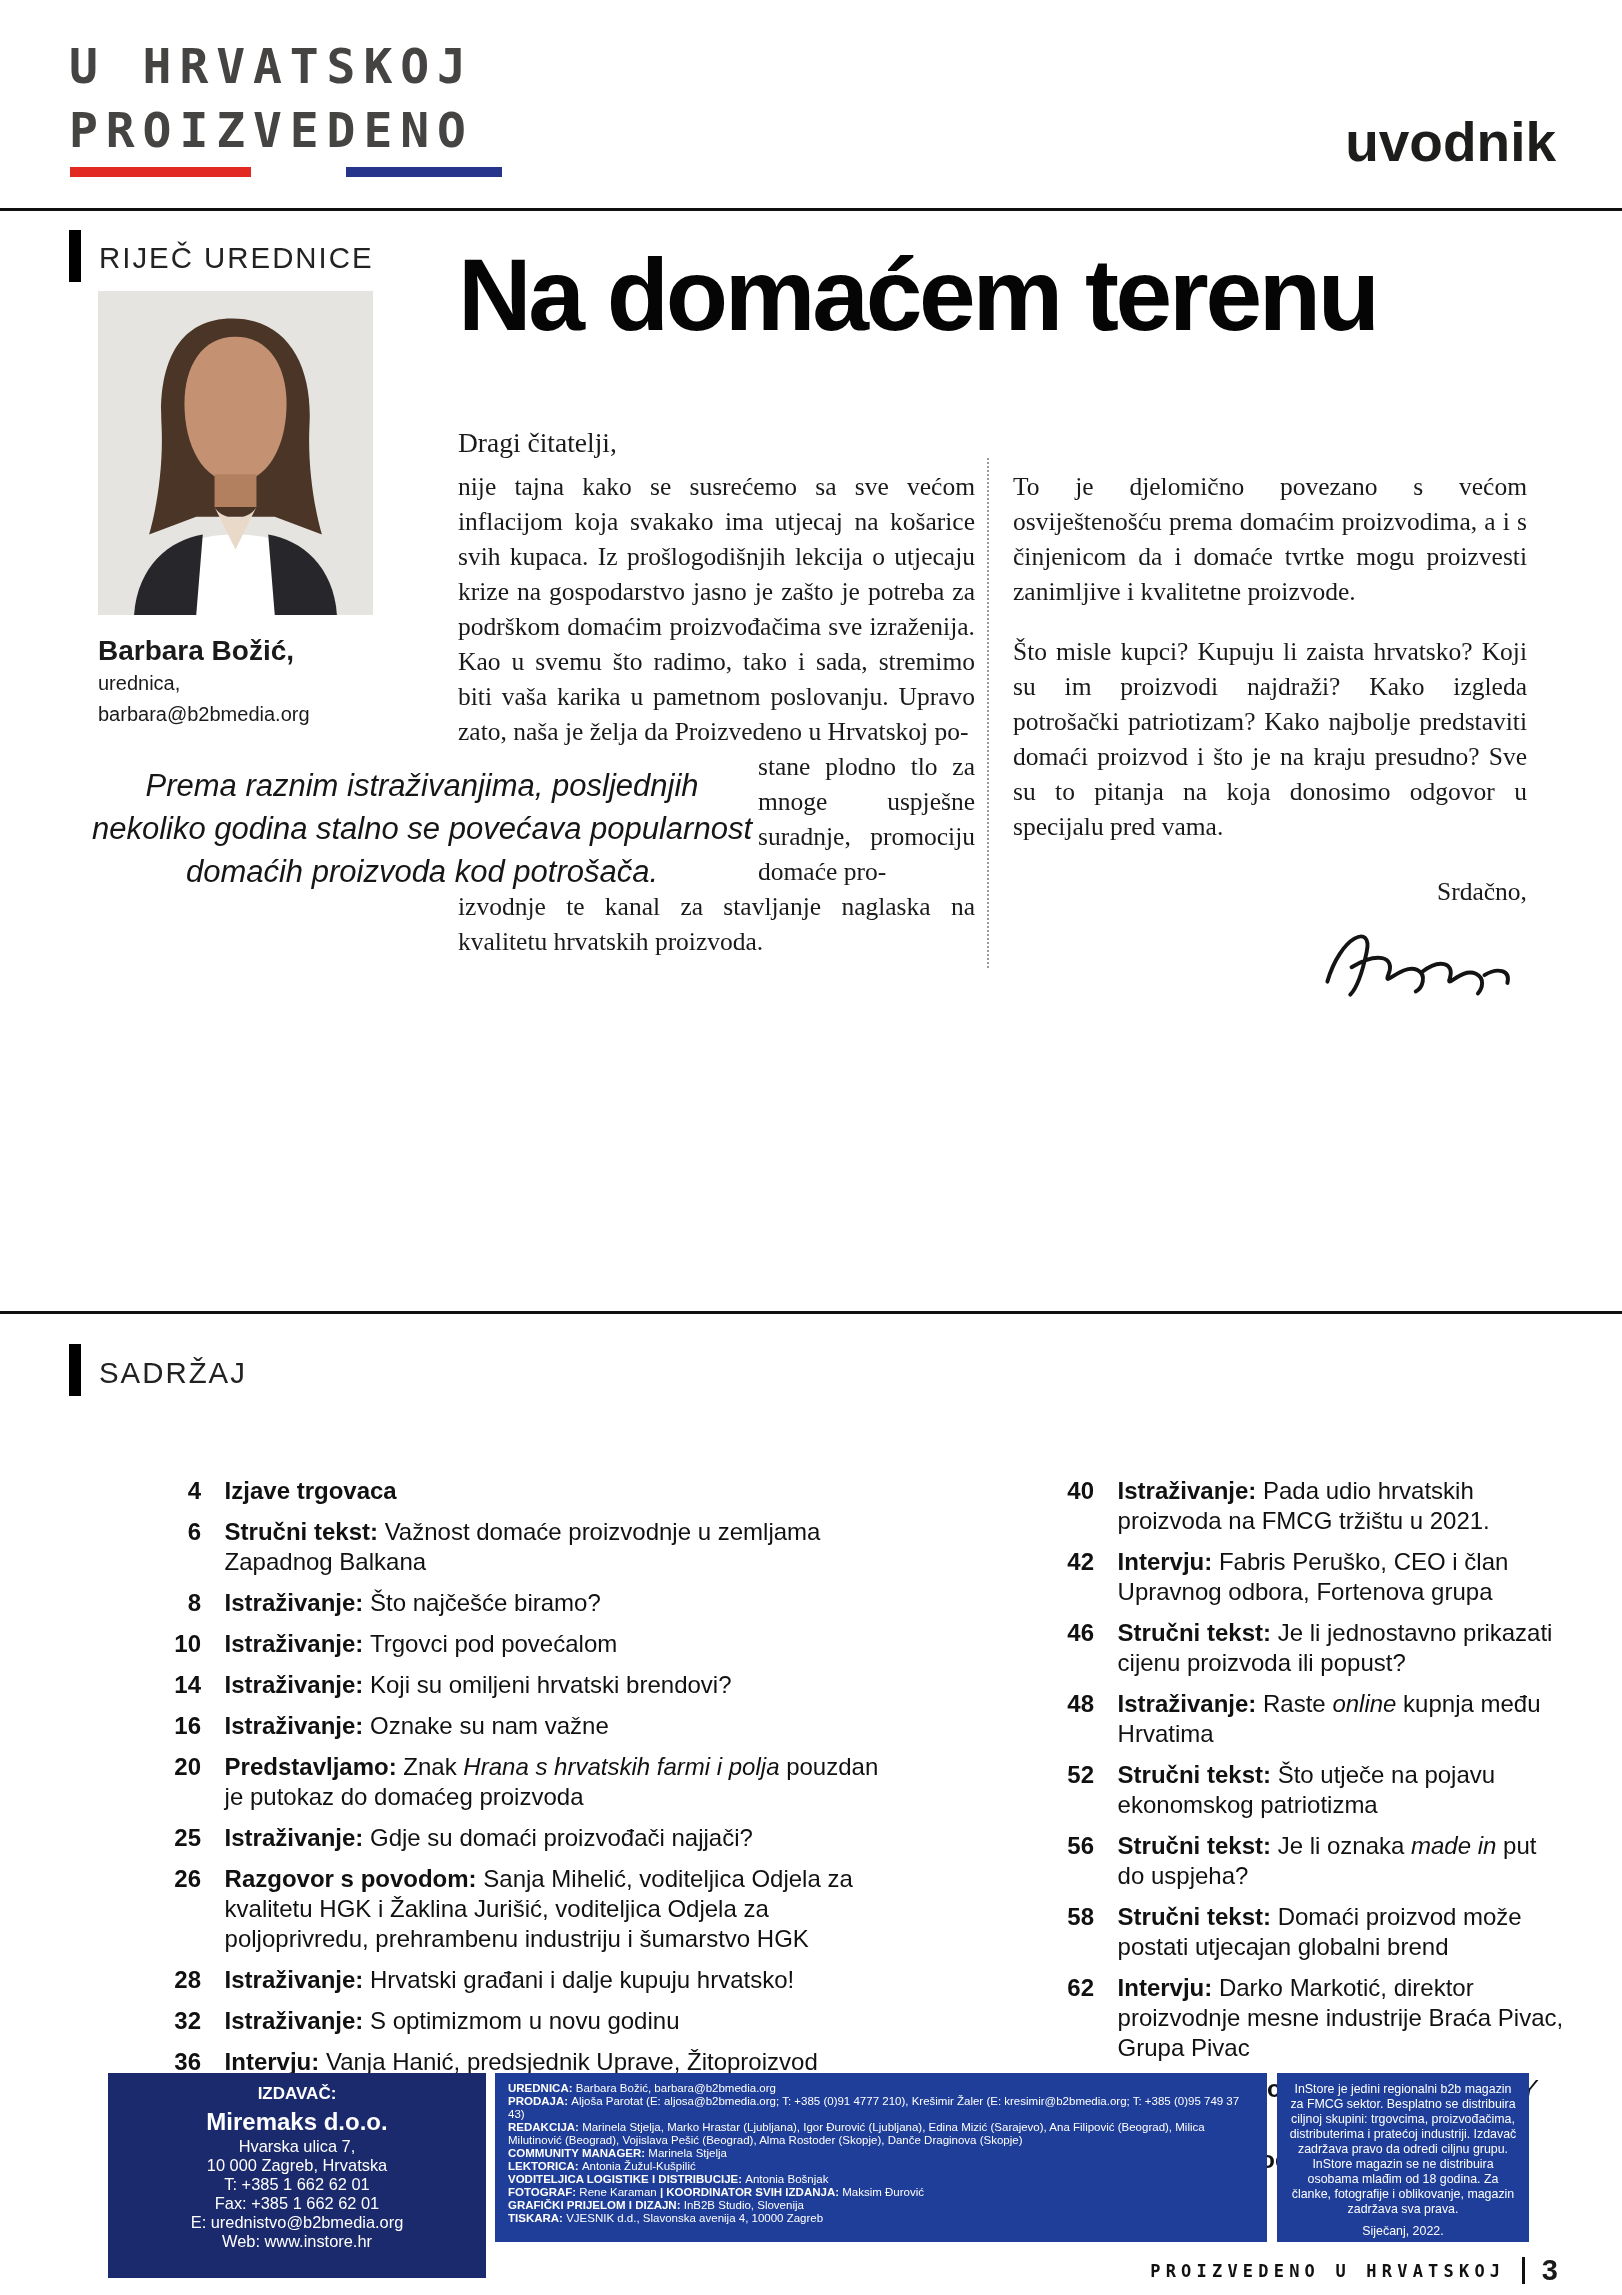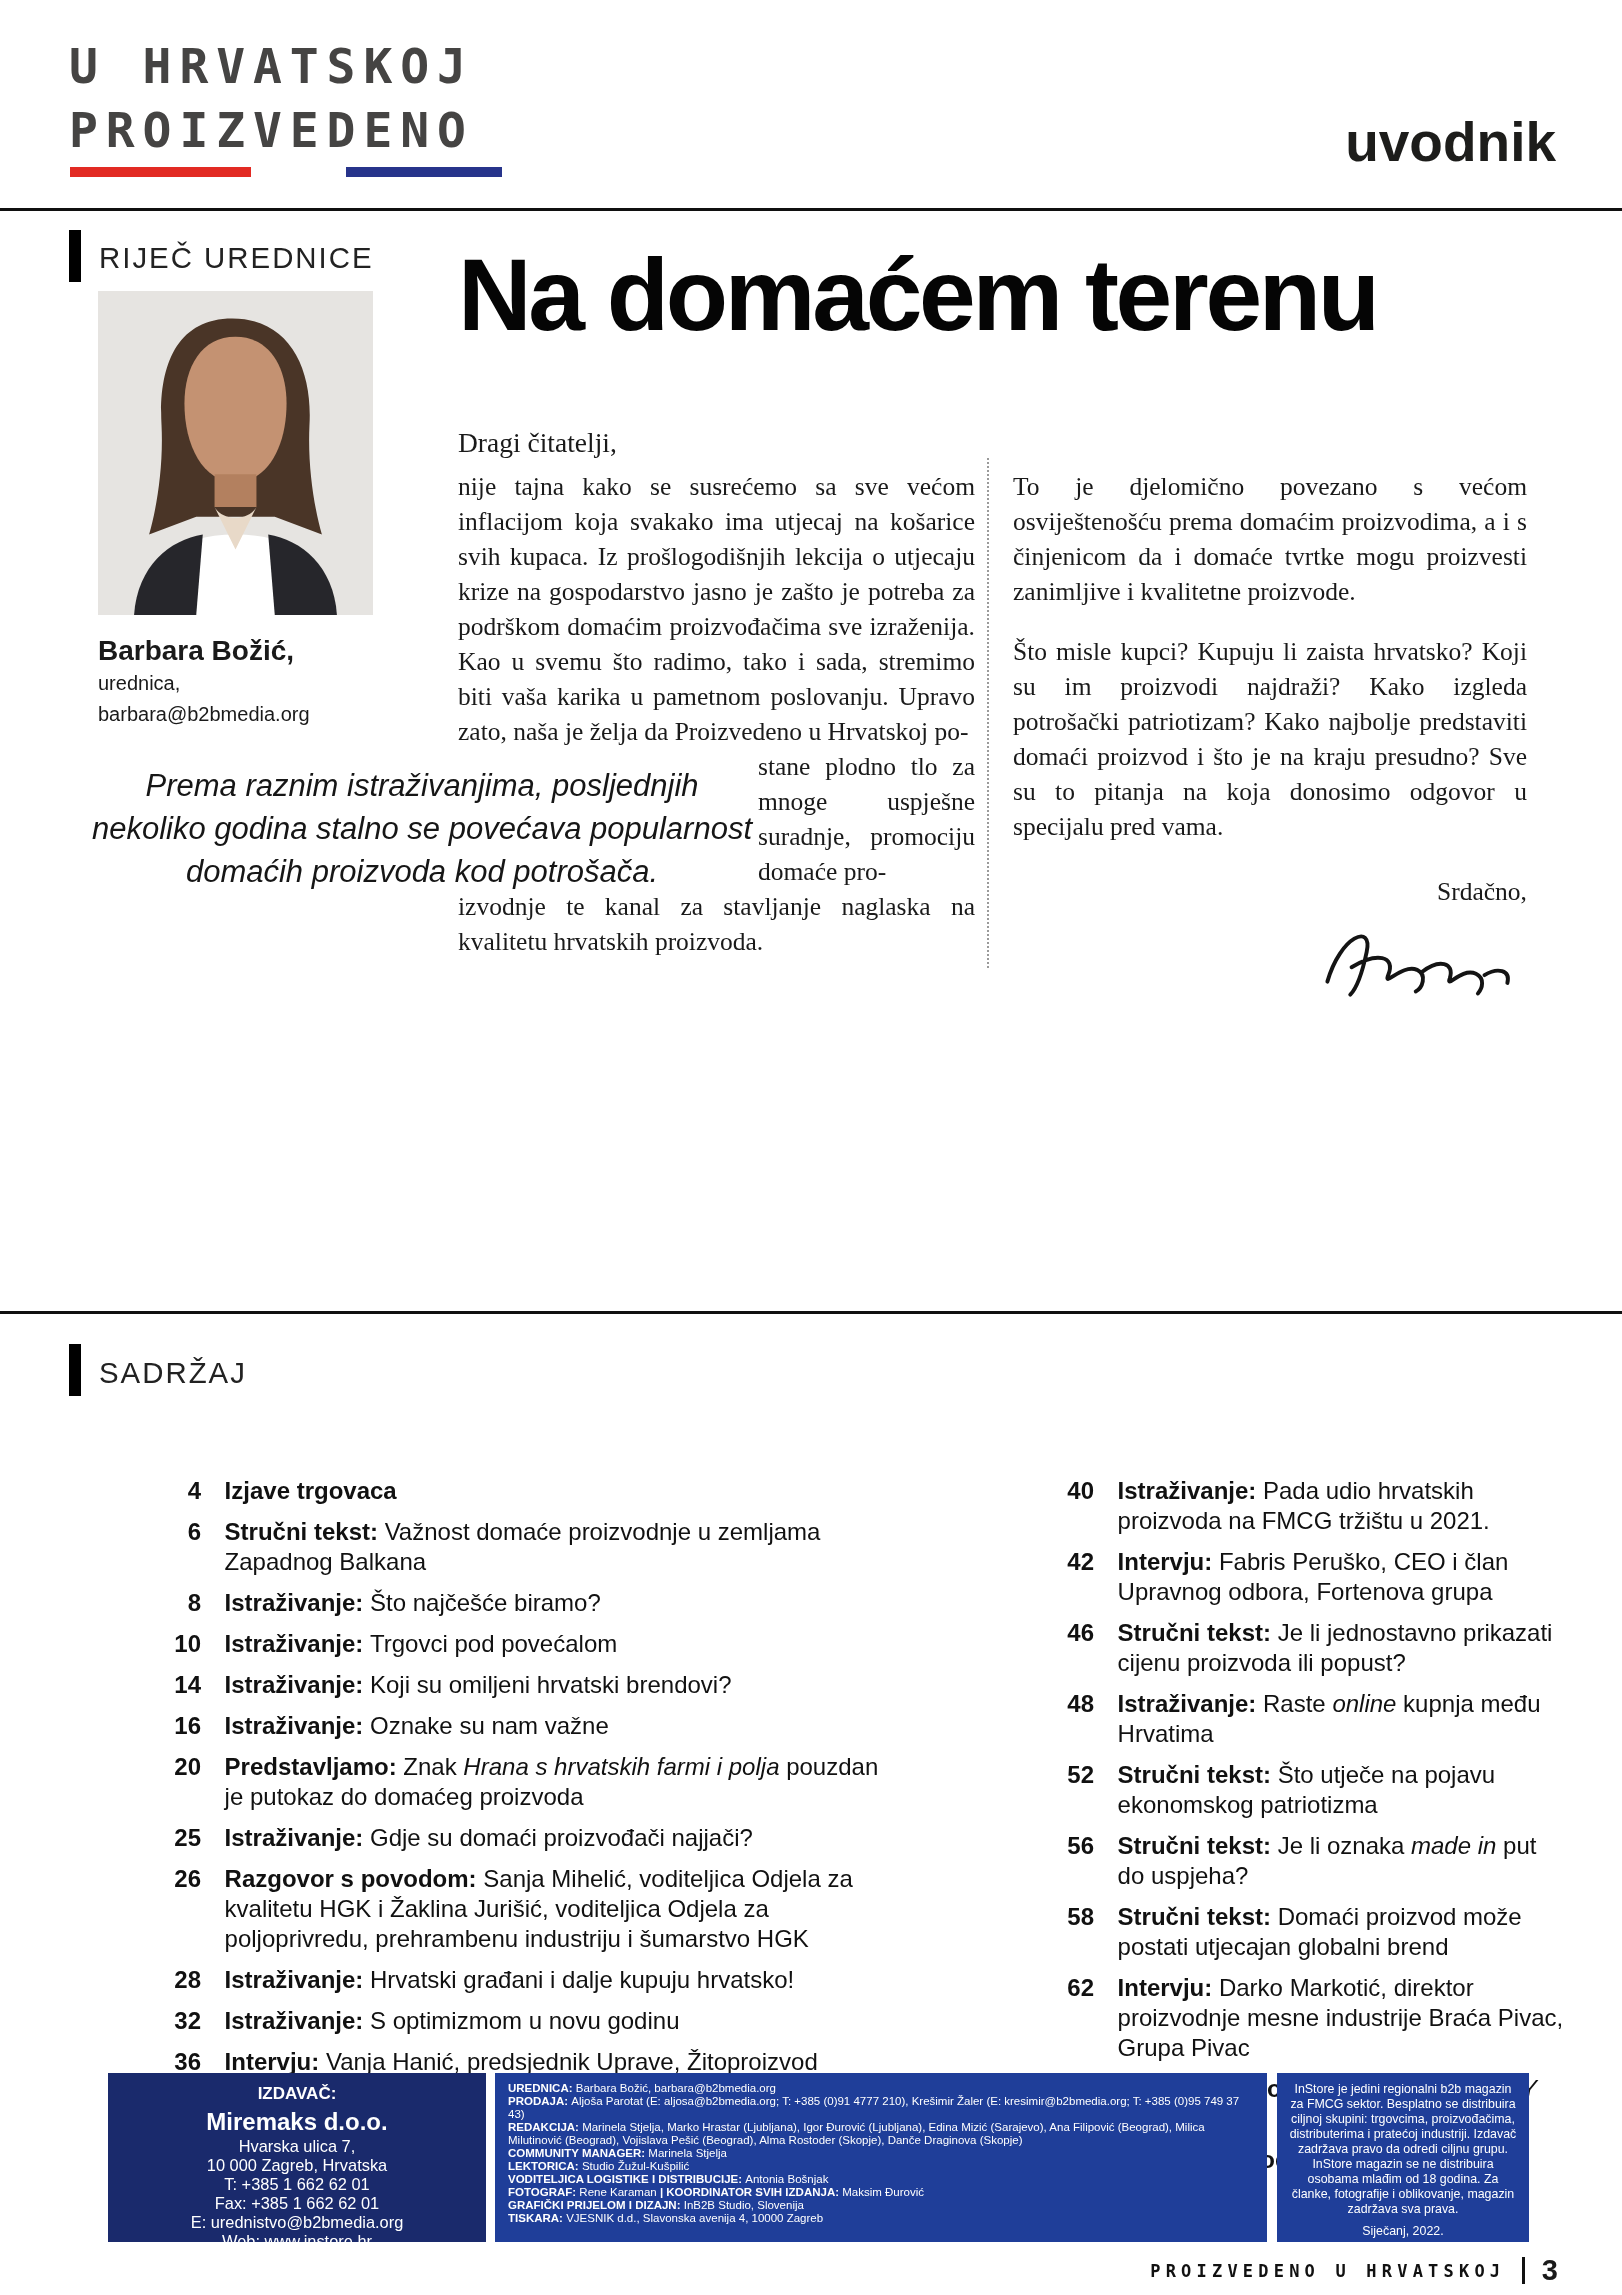--- a/index.html
+++ b/index.html
@@ -82,21 +82,21 @@
   
   .toc-col { font-family:"Liberation Sans", sans-serif; font-size:24px; line-height:30px; color:#111; }
   .toc-left  { left:154px;  top:1476px; width:730px; }
   .toc-right { left:1047px; top:1476px; width:518px; }
   .toc-entry { display:flex; margin-bottom:11px; }
   .toc-num { width:47px; text-align:right; font-weight:700; flex:0 0 47px; }
   .toc-text { margin-left:23.6px; flex:1; }
 
   
   .box { color:#ffffff; font-family:"Liberation Sans", sans-serif; overflow:hidden; }
-  .box-pub { left:108px; top:2073px; width:378px; height:169px; background:#1a2a6c; text-align:center; padding:9.2px 11.8px; }
+  .box-pub { left:108px; top:2073px; width:378px; height:205px; background:#1a2a6c; text-align:center; padding:9.2px 11.8px; }
   .box-pub .pub-label { font-weight:700; font-size:17px; line-height:23.6px; }
   .box-pub .pub-name  { font-weight:700; font-size:24px; line-height:31px; }
   .box-pub .pub-line  { font-size:16.4px; line-height:19px; }
   .box-imp { left:495px; top:2073px; width:772px; height:169px; background:#1f3e99; padding:8.5px 13px; }
   .imp-line { font-size:11.5px; line-height:13px; }
   .box-about { left:1277px; top:2073px; width:252px; height:169px; background:#1f3e99; padding:9.2px 11.8px; text-align:center; }
   .about-text { font-size:12.4px; line-height:15px; }
   .about-date { font-size:12.4px; line-height:15px; margin-top:6.5px; }
 
   
@@ -280,21 +280,21 @@
         <div class="pub-line">Web: www.instore.hr</div>
       </div>
   </div>
 
   <div class="abs box box-imp">
     <div>
         <div class="imp-line"><span class="b">UREDNICA: </span><span>Barbara Božić, barbara@b2bmedia.org</span></div>
         <div class="imp-line"><span class="b">PRODAJA: </span><span>Aljoša Parotat (E: aljosa@b2bmedia.org; T: +385 (0)91 4777 210), Krešimir Žaler (E: kresimir@b2bmedia.org; T: +385 (0)95 749 37 43)</span></div>
         <div class="imp-line"><span class="b">REDAKCIJA: </span><span>Marinela Stjelja, Marko Hrastar (Ljubljana), Igor Đurović (Ljubljana), Edina Mizić (Sarajevo), Ana Filipović (Beograd), Milica Milutinović (Beograd), Vojislava Pešić (Beograd), Alma Rostoder (Skopje), Danče Draginova (Skopje)</span></div>
         <div class="imp-line"><span class="b">COMMUNITY MANAGER: </span><span>Marinela Stjelja</span></div>
-        <div class="imp-line"><span class="b">LEKTORICA: </span><span>Studio Žužul-Kušpilić</span></div>
+        <div class="imp-line"><span class="b">LEKTORICA: </span><span>Antonia Žužul-Kušpilić</span></div>
         <div class="imp-line"><span class="b">VODITELJICA LOGISTIKE I DISTRIBUCIJE: </span><span>Antonia Bošnjak</span></div>
         <div class="imp-line"><span class="b">FOTOGRAF: </span><span>Rene Karaman </span><span class="b">| KOORDINATOR SVIH IZDANJA: </span><span>Maksim Đurović</span></div>
         <div class="imp-line"><span class="b">GRAFIČKI PRIJELOM I DIZAJN: </span><span>InB2B Studio, Slovenija</span></div>
         <div class="imp-line"><span class="b">TISKARA: </span><span>VJESNIK d.d., Slavonska avenija 4, 10000 Zagreb</span></div>
       </div>
   </div>
 
   <div class="abs box box-about">
     <div class="about-text">InStore je jedini regionalni b2b magazin za FMCG sektor. Besplatno se distribuira ciljnoj skupini: trgovcima, proizvođačima, distributerima i pratećoj industriji. Izdavač zadržava pravo da odredi ciljnu grupu. InStore magazin se ne distribuira osobama mlađim od 18 godina. Za članke, fotografije i oblikovanje, magazin zadržava sva prava.</div>
     <div class="about-date">Siječanj, 2022.</div>

